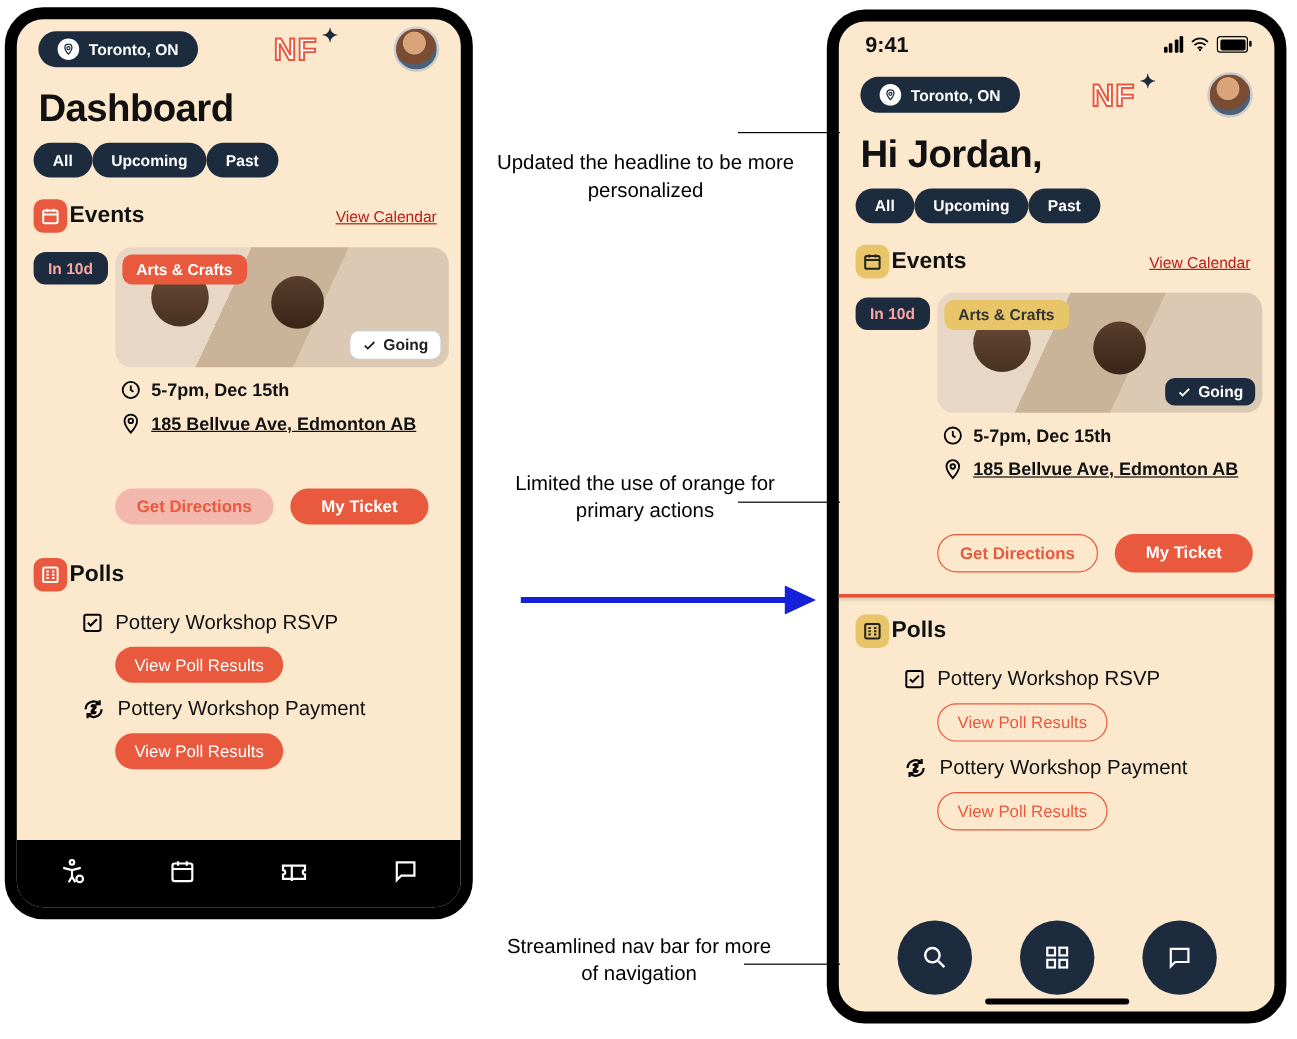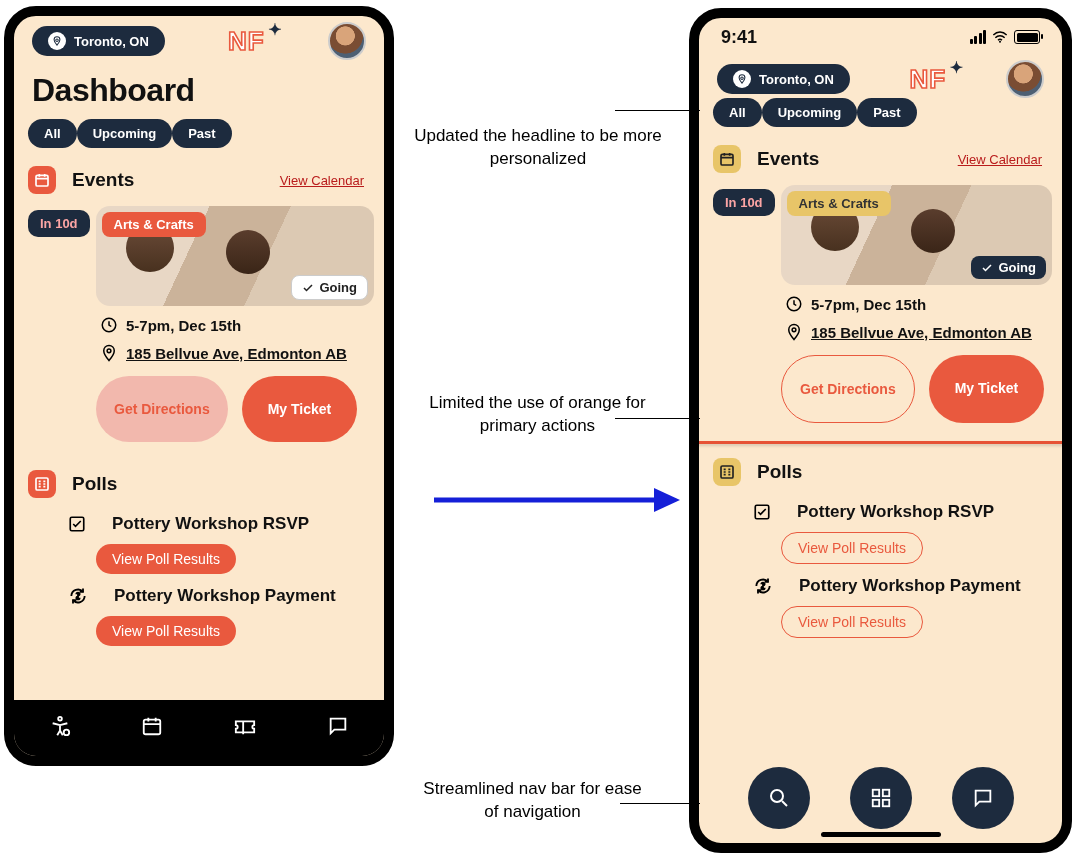--- a/index.html
+++ b/index.html
@@ -37,21 +37,21 @@
   .logo .burst{position:absolute;right:-18px;top:-6px;color:var(--navy);font-size:16px;-webkit-text-stroke:0;}
   .avatar{width:34px;height:34px;border-radius:50%;border:2px solid #ccc;background:radial-gradient(circle at 45% 35%,#d9a47a 0 32%,#7a4d33 34% 60%,#4d5f73 62% 100%);}
 
   .headline{font-size:32px;font-weight:700;margin:12px 0 10px 18px;letter-spacing:-0.5px;}
 
   .filter-row{display:flex;padding-left:14px;}
   .chip{background:var(--navy);color:#fff;border-radius:999px;padding:7px 16px;font-size:13px;font-weight:600;}
 
   
   .section-hd{display:flex;align-items:center;justify-content:space-between;padding:18px 20px 4px 14px;}
-  .section-hd .lft{display:flex;align-items:center;gap:16px;}
+  .section-hd .lft{display:flex;align-items:center;gap:2px;}
   .badge-ico{width:28px;height:28px;border-radius:8px;display:flex;align-items:center;justify-content:center;}
   .left .badge-ico{background:var(--orange);color:#fff;}
   .right .badge-ico{background:var(--mustard);color:#222;}
   .section-title{font-weight:800;font-size:19px;}
   .link{font-size:13px;text-decoration:underline;color:#b91c1c;font-weight:400;}
 
   
   .event{margin:8px 10px 0 14px;}
   .event .top{position:relative;display:flex;align-items:flex-start;}
   .in-chip{background:var(--navy);color:#fca5a5;border-radius:10px;padding:6px 12px;font-size:13px;font-weight:700;margin-top:4px;margin-right:6px;white-space:nowrap;}
@@ -61,31 +61,31 @@
   .event-img::after{width:44px;height:44px;background:linear-gradient(#5a3d2d,#3a2517);left:130px;top:24px;}
   .tag{position:absolute;left:6px;top:6px;border-radius:8px;padding:5px 12px;font-size:13px;font-weight:700;}
   .left .tag{background:var(--orange);color:#fff;}
   .right .tag{background:var(--mustard);color:#333;}
   .going{position:absolute;right:6px;bottom:6px;border-radius:8px;padding:4px 10px;font-size:13px;font-weight:700;display:flex;align-items:center;gap:5px;}
   .left .going{background:#fff;color:#222;border:1px solid #ccc;}
   .right .going{background:var(--navy);color:#fff;}
   .info-line{display:flex;align-items:center;gap:8px;margin:10px 0 0 72px;font-size:15px;font-weight:600;}
   .info-line.addr span{text-decoration:underline;}
   .btn-row{display:flex;gap:14px;margin:14px 0 0 68px;}
-  .btn{border-radius:999px;padding:25px 18px;font-size:14px;font-weight:700;white-space:nowrap;}
+  .btn{border-radius:999px;padding:7px 18px;font-size:14px;font-weight:700;white-space:nowrap;margin-top:31px;}
   .left .btn.outline{background:var(--orange-light);color:var(--orange);}
   .left .btn.solid{background:var(--orange);color:#fff;padding-left:26px;padding-right:26px;}
   .right .btn.outline{background:transparent;border:1.5px solid var(--orange);color:var(--orange);}
   .right .btn.solid{background:var(--orange);color:#fff;padding-left:26px;padding-right:26px;}
 
   .hr{height:3px;background:var(--divider);margin:18px -10px 0;box-shadow:0 2px 3px rgba(0,0,0,.15);}
 
   
   .poll{margin:12px 0 0 54px;}
-  .poll-title{display:flex;align-items:center;gap:26px;font-weight:700;font-size:17px;text-align:center;}
+  .poll-title{display:flex;align-items:center;gap:10px;font-weight:400;font-size:17px;text-align:center;}
   .poll-btn{display:inline-block;margin:10px 0 0 28px;border-radius:999px;padding:7px 16px;font-weight:400;font-size:14px;}
   .left .poll-btn{background:var(--orange);color:#fff;}
   .right .poll-btn{background:transparent;border:1.5px solid var(--orange);color:var(--orange);}
 
   
   .nav-old{position:absolute;left:0;right:0;bottom:0;height:56px;background:#000;display:flex;align-items:center;justify-content:space-around;color:#fff;}
   .nav-new{position:absolute;left:0;right:0;bottom:14px;display:flex;align-items:center;justify-content:center;gap:40px;}
   .nav-new .circ{width:62px;height:62px;border-radius:50%;background:var(--navy);color:#fff;display:flex;align-items:center;justify-content:center;}
   .home-ind{position:absolute;bottom:6px;left:50%;transform:translateX(-50%);width:120px;height:5px;background:#000;border-radius:3px;}
 
@@ -249,20 +249,21 @@
               <circle cx="12" cy="10" r="3" stroke="#1d2b3e" stroke-width="2.5"></circle>
               <path d="M12 2C8 2 5 5 5 9c0 5 7 13 7 13s7-8 7-13c0-4-3-7-7-7z" stroke="#1d2b3e" stroke-width="2.5"></path>
             </svg>
         </span>
         <span>Toronto, ON</span>
       </div>
       <div class="logo"><span>NF</span><span class="burst">✦</span></div>
       <div class="avatar"></div>
     </div>
 
+    <div class="headline">Hi Jordan,</div>
 
     <div class="filter-row">
       <div class="chip">All</div>
       <div class="chip">Upcoming</div>
       <div class="chip">Past</div>
     </div>
 
     <div class="section-hd">
       <div class="lft">
         <div class="badge-ico">
@@ -368,21 +369,21 @@
     </div>
     <div class="home-ind"></div>
   </div>
 
   <div class="anno" style="left:413px;top:85px;width:250px;margin-top:40px;">Updated the headline to be more personalized</div>
   <div class="aline" style="left:615px;top:110px;width:85px;"></div>
 
   <div class="anno" style="left:420px;top:392px;width:235px;">Limited the use of orange for primary actions</div>
   <div class="aline" style="left:615px;top:418px;width:85px;"></div>
 
-  <div class="anno" style="left:420px;top:778px;width:225px;">Streamlined nav bar for ease of navigation</div>
+  <div class="anno" style="left:420px;top:778px;width:225px;">Streamlined nav bar for more of navigation</div>
   <div class="aline" style="left:620px;top:803px;width:80px;"></div>
 
   <svg class="arrow" style="left:432px;top:480px;" width="250" height="40">
     <line x1="2" y1="20" x2="230" y2="20" stroke="#1520d8" stroke-width="5"></line>
     <polygon points="248,20 222,8 222,32" fill="#1520d8"></polygon>
   </svg>
 
 </div>
 
 </body></html>

